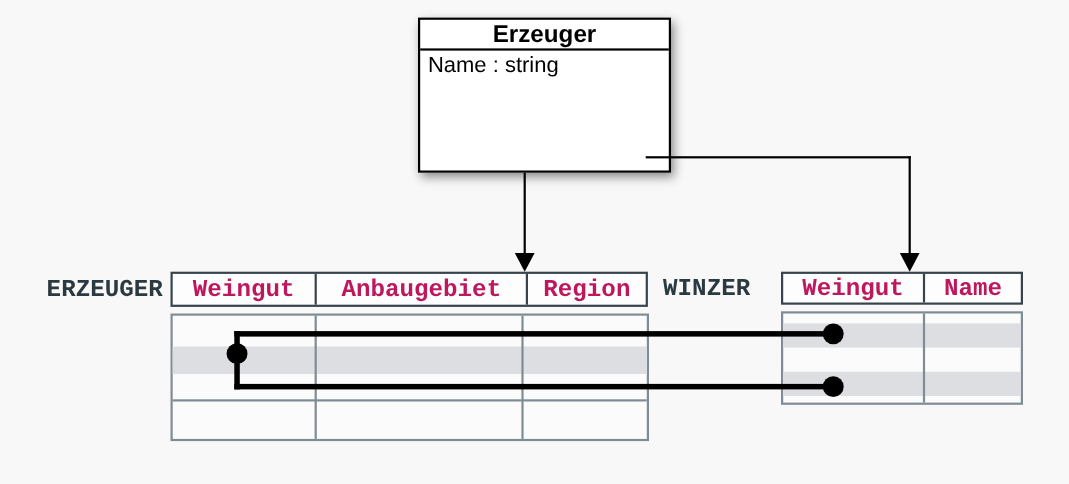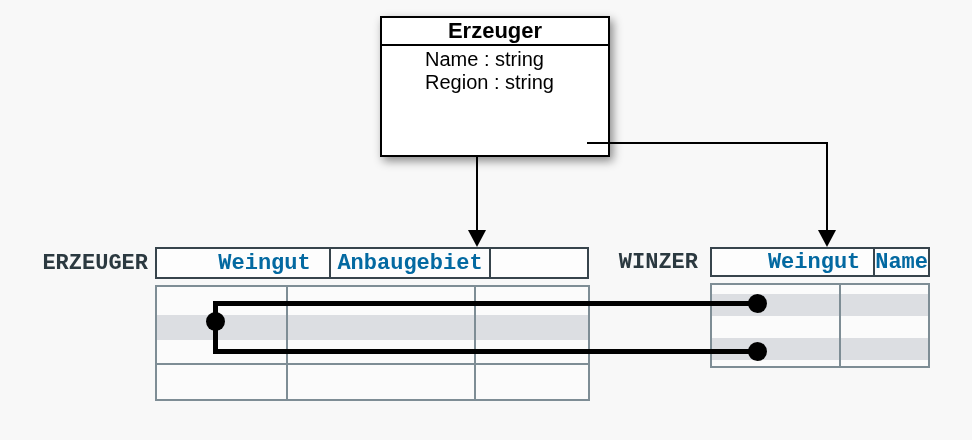--- a/index.html
+++ b/index.html
@@ -13,21 +13,21 @@
     position:absolute; left:380px; top:16px; width:230px; height:141px;
     box-sizing:border-box; background:#ffffff; border:2px solid #000;
     box-shadow:3px 4px 9px rgba(0,0,0,0.45); z-index:2;
   }
   .class-title {
     height:26px; line-height:26px; text-align:center;
     font-size:22px; font-weight:bold; color:#000;
     border-bottom:2px solid #000;
   }
   .class-attrs { padding:2px 0 0 7px; }
-  .attr { height:23px; line-height:23px; font-size:20px; color:#000; white-space:nowrap;margin-left:36px; }
+  .attr { height:23px; line-height:23px; font-size:20px; color:#000; white-space:nowrap; }
 
   
   .aline { position:absolute; background:#000; z-index:4; }
   .a1v { left:476px; top:157px; width:2px; height:74px; }
   .a2h { left:587px; top:142px; width:241px; height:2px; }
   .a2v { left:826px; top:142px; width:2px; height:89px; }
   .ahead {
     position:absolute; width:0; height:0; z-index:4;
     border-left:9px solid transparent; border-right:9px solid transparent;
     border-top:17px solid #000;
@@ -35,34 +35,34 @@
   .a1head { left:468px; top:230px; }
   .a2head { left:818px; top:230px; }
 
   
   .tbl-label {
     position:absolute; height:30px; display:flex; align-items:center; justify-content:flex-end;
     font-family:"Liberation Mono","DejaVu Sans Mono",monospace;
     font-weight:bold; font-size:22px; color:#2b3940; z-index:1;
   }
   .lbl-erz { left:28px; top:248px; width:120px; }
-  .lbl-win { left:592px; top:247px; width:106px; }
+  .lbl-win { left:576px; top:247px; width:106px; }
 
   
   .thead {
     position:absolute; box-sizing:border-box; background:#fdfdfd;
     border:2px solid #37444c; display:flex; z-index:1;
     font-family:"Liberation Mono","DejaVu Sans Mono",monospace;
-    font-weight:bold; font-size:22px; color:#0369a1;padding-left:43px;
+    font-weight:bold; font-size:22px; color:#be185d;
   }
   .thead-erz { left:155px; top:247px; width:434px; height:32px; }
   .thead-win { left:710px; top:247px; width:220px; height:30px; }
   .hc { display:flex; align-items:center; justify-content:center; box-sizing:border-box; }
   .hc-border { border-right:2px solid #37444c; }
-  .erz-c1 { width:131px; } .erz-c2 { width:160px; } .erz-c3 { flex:1; }
+  .erz-c1 { width:131px; } .erz-c2 { width:192px; } .erz-c3 { flex:1; }
   .win-c1 { width:129px; } .win-c2 { flex:1; }
 
   
   .tbody {
     position:absolute; box-sizing:border-box; background:#fbfbfb;
     border:2px solid #7e8d95; z-index:1;
   }
   .tbody-erz { left:155px; top:285px; width:435px; height:116px; }
   .tbody-win { left:710px; top:283px; width:220px; height:85px; }
   .shade { position:absolute; left:0; right:0; background:#dcdee2; }
@@ -90,35 +90,35 @@
 </style>
 </head>
 <body>
 
 <div class="canvas">
 
   <div class="class-box">
     <div class="class-title">Erzeuger</div>
     <div class="class-attrs">
       <div class="attr">Name : string</div>
-      <div class="attr">Region : string</div>
     </div>
   </div>
 
   <div class="aline a1v"></div>
   <div class="ahead a1head"></div>
 
   <div class="aline a2h"></div>
   <div class="aline a2v"></div>
   <div class="ahead a2head"></div>
 
   <div class="tbl-label lbl-erz">ERZEUGER</div>
   <div class="thead thead-erz">
     <div class="hc hc-border erz-c1">Weingut</div>
     <div class="hc hc-border erz-c2">Anbaugebiet</div>
+    <div class="hc erz-c3">Region</div>
   </div>
   <div class="tbody tbody-erz">
     <div class="shade erz-shade"></div>
     <div class="cdiv erz-cd1"></div>
     <div class="cdiv erz-cd2"></div>
     <div class="rline erz-rline"></div>
   </div>
 
   <div class="tbl-label lbl-win">WINZER</div>
   <div class="thead thead-win">

